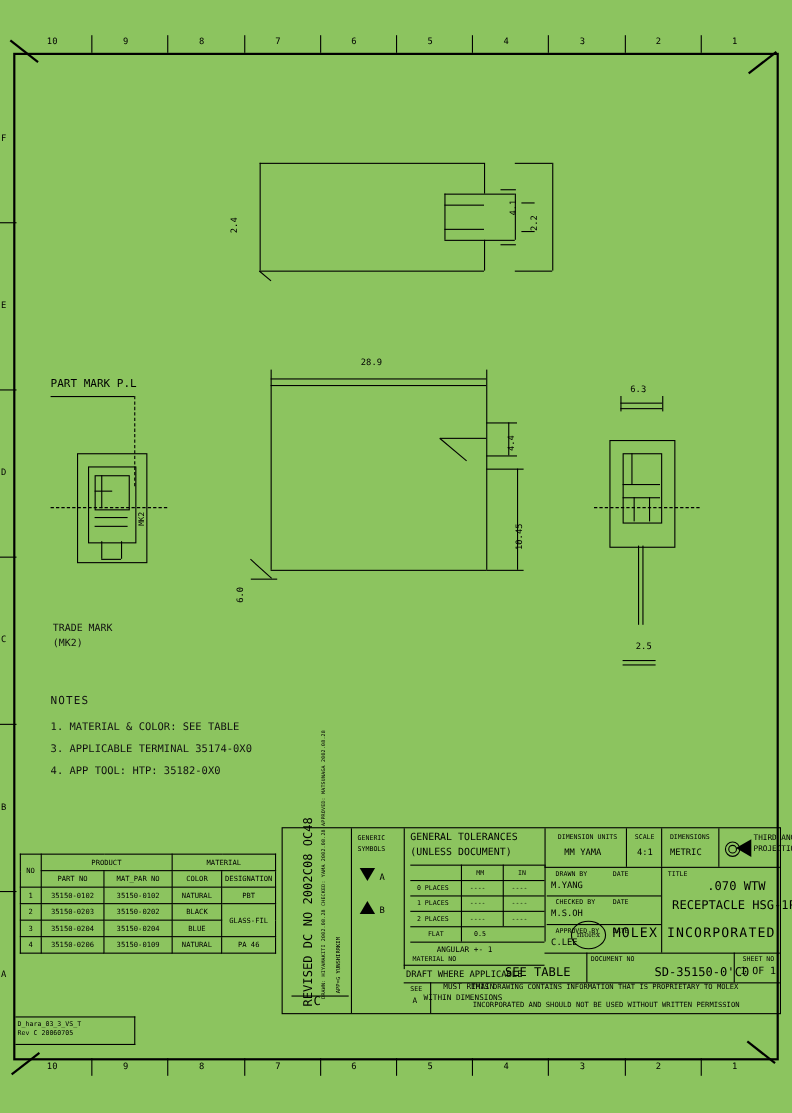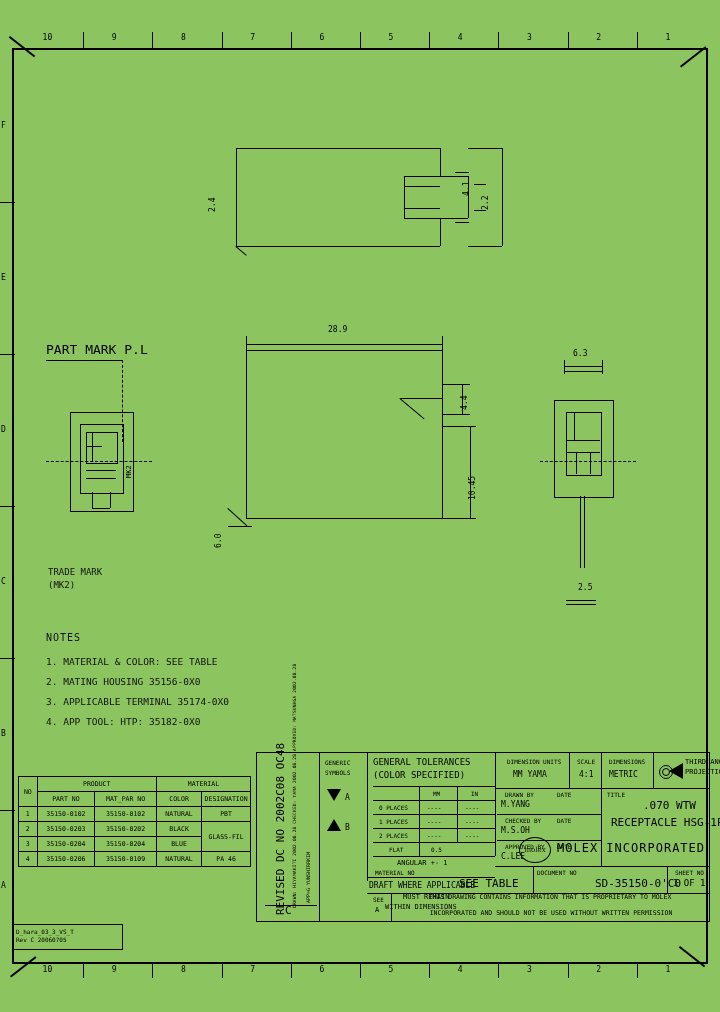--- a/index.html
+++ b/index.html
@@ -245,21 +245,21 @@
     <div class="ln hl" style="left:442px;top:426px;width:34px;"></div>
     <div class="ln hl" style="left:442px;top:518px;width:34px;"></div>
     <div class="ln vl" style="left:470px;top:426px;height:92px;"></div>
     <div class="dim rot" style="left:468px;top:500px;">10.45</div>
 
     <div class="dim rot" style="left:214px;top:548px;">6.0</div>
   </div>
 
   <div>
 
-    <div class="lbl" style="left:46px;top:345px;font-size:13px;">PART MARK P.L</div>
+    <div class="lbl" style="left:46px;top:345px;font-size:10px;">PART MARK P.L</div>
     <div class="ln hl" style="left:46px;top:360px;width:76px;"></div>
     <div class="dashv" style="left:122px;top:360px;height:82px;"></div>
 
     <div class="box" style="left:70px;top:412px;width:62px;height:98px;"></div>
 
     <div class="box" style="left:80px;top:424px;width:42px;height:68px;"></div>
     <div class="box" style="left:86px;top:432px;width:30px;height:30px;"></div>
     <div class="ln hl" style="left:86px;top:446px;width:16px;"></div>
     <div class="ln vl" style="left:92px;top:432px;height:30px;"></div>
     <div class="ln hl" style="left:86px;top:470px;width:30px;"></div>
@@ -299,21 +299,20 @@
     <div class="dash" style="left:540px;top:461px;width:96px;"></div>
 
     <div class="dim" style="left:578px;top:583px;">2.5</div>
     <div class="ln hl" style="left:566px;top:600px;width:30px;"></div>
     <div class="ln hl" style="left:566px;top:604px;width:30px;"></div>
   </div>
 
   <div class="notes">
     <div class="n-title">NOTES</div>
     <div class="n-item">1. MATERIAL &amp; COLOR: SEE TABLE</div>
-    <div class="n-item">2. MATING HOUSING 35156-0X0</div>
     <div class="n-item">3. APPLICABLE TERMINAL 35174-0X0</div>
     <div class="n-item">4. APP TOOL: HTP: 35182-0X0</div>
   </div>
 
   <table class="parts">
     <tbody>
         <tr>
       <td class="c-no" rowspan="2">NO</td>
       <td colspan="2">PRODUCT</td>
       <td colspan="2">MATERIAL</td>
@@ -366,21 +365,21 @@
     <div class="tb-ln" style="left:110px;top:0;width:1px;height:128px;"></div>
     <div class="tb-t" style="left:68px;top:6px;font-size:6px;">GENERIC</div>
 
     <div class="tb-t" style="left:68px;top:16px;font-size:6px;">SYMBOLS</div>
     <div class="tri-down" style="left:70px;top:36px;"></div>
     <div class="tb-m" style="left:88px;top:40px;">A</div>
     <div class="tri-up-o" style="left:70px;top:66px;"></div>
     <div class="tb-m" style="left:88px;top:70px;">B</div>
 
     <div class="tb-m" style="left:116px;top:5px;font-size:9px;">GENERAL TOLERANCES</div>
-    <div class="tb-m" style="left:116px;top:18px;font-size:9px;">(COLOR SPECIFIED)</div>
+    <div class="tb-m" style="left:116px;top:18px;font-size:9px;">(UNLESS DOCUMENT)</div>
 
     <div class="tb-ln" style="left:116px;top:33px;width:122px;height:1px;"></div>
     <div class="tb-ln" style="left:116px;top:47px;width:122px;height:1px;"></div>
     <div class="tb-ln" style="left:116px;top:61px;width:122px;height:1px;"></div>
     <div class="tb-ln" style="left:116px;top:75px;width:122px;height:1px;"></div>
     <div class="tb-ln" style="left:116px;top:89px;width:122px;height:1px;"></div>
     <div class="tb-ln" style="left:116px;top:103px;width:122px;height:1px;"></div>
     <div class="tb-ln" style="left:162px;top:33px;width:1px;height:70px;"></div>
     <div class="tb-ln" style="left:200px;top:33px;width:1px;height:56px;"></div>
     <div class="tb-ln" style="left:238px;top:33px;width:1px;height:70px;"></div>

